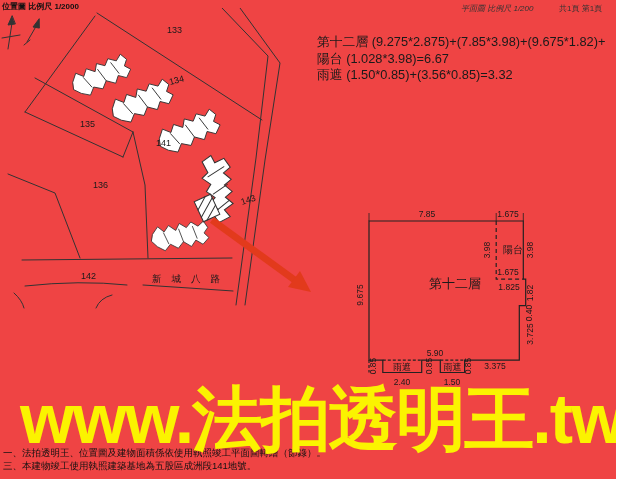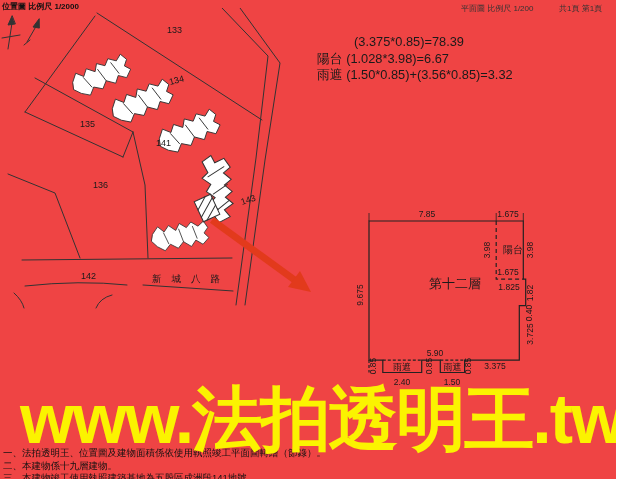--- a/index.html
+++ b/index.html
@@ -2,21 +2,21 @@
 <html><head>
 <meta charset="utf-8">
 <style>
   html,body{margin:0;padding:0;}
   #page{
     position:relative;width:616px;height:479px;overflow:hidden;
     background:#ef4444;font-family:"Liberation Sans",sans-serif;color:#222;
   }
   .hdr{position:absolute;font-size:8px;color:#333;white-space:nowrap;}
   #hdr-left{left:2px;top:1px;font-weight:bold;color:#111;}
-  #hdr-mid{left:461px;top:3px;}
+  #hdr-mid{left:461px;top:3px;font-style:italic;}
   #hdr-right{left:559px;top:3px;}
   #calc{
     position:absolute;left:317px;top:34px;width:323px;
     font-size:12.8px;line-height:16.5px;color:#1a1a1a;white-space:nowrap;
   }
   #calc .indent{padding-left:37px;}
   #sitemap{position:absolute;left:0;top:8px;}
   #floorplan{position:absolute;left:355px;top:205px;}
   svg text{font-family:"Liberation Sans",sans-serif;fill:#1a1a1a;}
   #notes{
@@ -32,21 +32,21 @@
 </head>
 <body>
 
 <div id="page">
 
   <div id="hdr-left" class="hdr">位置圖 比例尺  1/2000</div>
   <div id="hdr-mid" class="hdr">平面圖 比例尺  1/200</div>
   <div id="hdr-right" class="hdr">共1頁 第1頁</div>
 
   <div id="calc">
-    <div class="indent">(3.375*0.85)=78.39</div>
+    <div>第十二層 (9.275*2.875)+(7.85*3.98)+(9.675*1.82)+</div>
     <div>陽台 (1.028*3.98)=6.67</div>
     <div>雨遮 (1.50*0.85)+(3.56*0.85)=3.32</div>
   </div>
 
   <svg id="sitemap" width="320" height="305" viewBox="0 0 320 305">
     <g stroke="#333" stroke-width="1" fill="none" stroke-linecap="round">
 
       <g>
         <line x1="12" y1="15" x2="8" y2="41"></line>
         <line x1="2" y1="30" x2="20" y2="27"></line>
@@ -172,19 +172,18 @@
     <g text-anchor="middle">
       <text x="100" y="83" font-size="13">第十二層</text>
       <text x="158" y="48" font-size="10">陽台</text>
       <text x="47" y="165" font-size="9">雨遮</text>
       <text x="97.5" y="165" font-size="9">雨遮</text>
     </g>
   </svg>
 
   <div id="notes">
     <div>一、法拍透明王、位置圖及建物面積係依使用執照竣工平面圖轉繪（節錄）。</div>
-    <div>二、本建物係十九層建物。</div>
     <div>三、本建物竣工使用執照建築基地為五股區成洲段141地號。</div>
   </div>
 
   <div id="watermark" style="color: rgb(251, 243, 0);">www.法拍透明王.tw</div>
 
 </div>
 
 </body></html>

